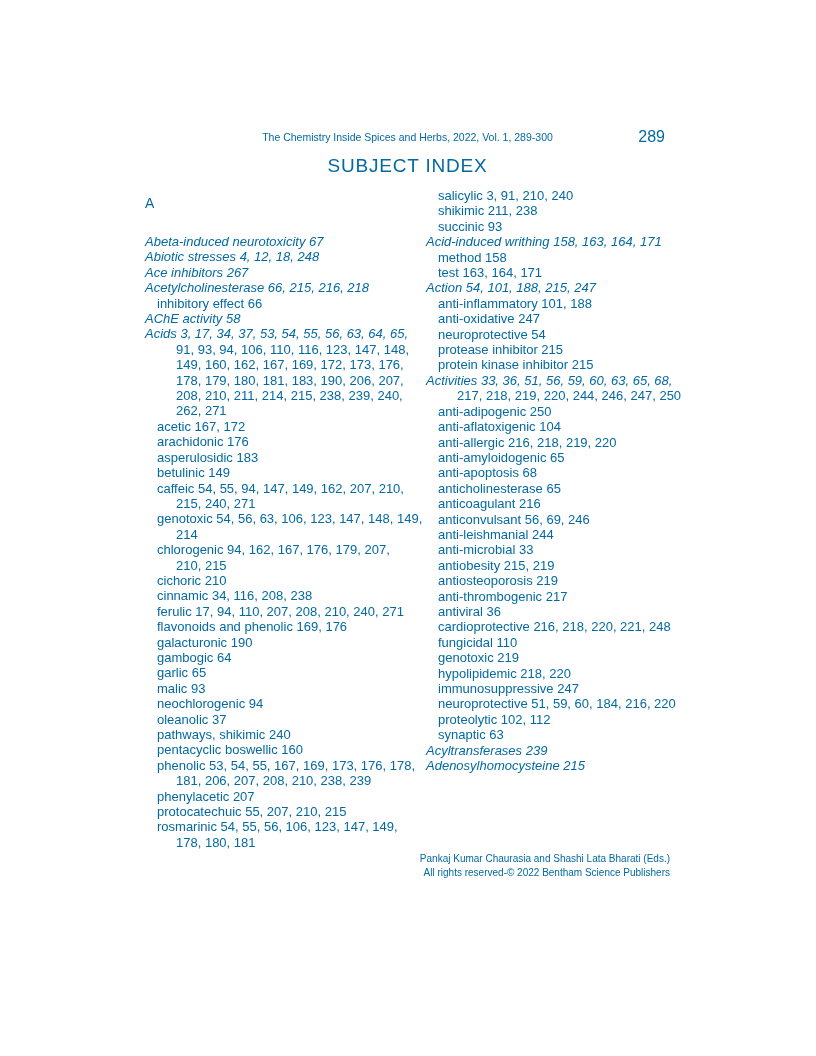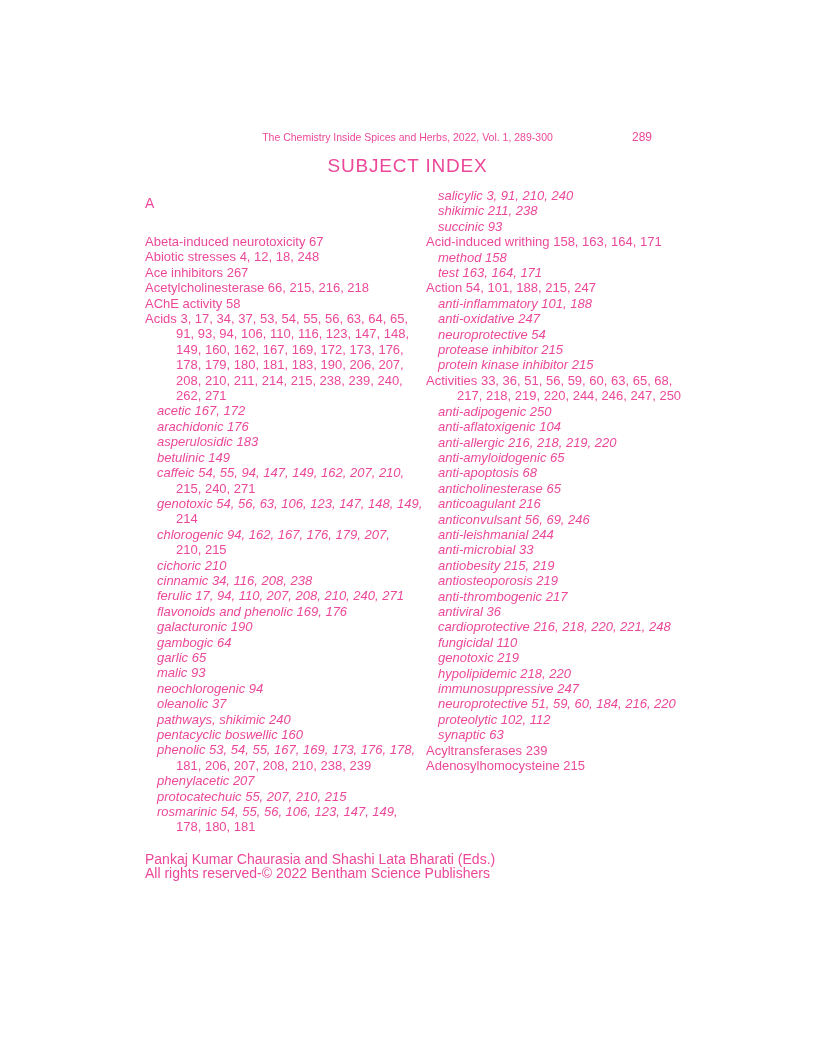--- a/index.html
+++ b/index.html
@@ -7,38 +7,38 @@
     padding: 0;
     background: #e8e8e8;
   }
   .page {
     position: relative;
     width: 816px;
     height: 1056px;
     margin: 0 auto;
     background: #ffffff;
     font-family: "Liberation Sans", sans-serif;
-    color: #ec4899;
+    color: #0369a1;
     overflow: hidden;
   }
   .running-head {
     position: absolute;
     left: 145px;
     top: 130px;
     width: 525px;
     height: 16px;
     font-size: 10.5px;
     line-height: 14px;
     text-align: center;
   }
   .page-number {
     position: absolute;
-    right: 18px;
+    right: 5px;
     top: 0;
-    font-size: 12px;
+    font-size: 16px;
     line-height: 14px;
     text-align: right;
   }
   .index-title {
     position: absolute;
     left: 145px;
     top: 156px;
     width: 525px;
     margin: 0;
     font-size: 19px;
@@ -55,30 +55,30 @@
     line-height: 16px;
   }
   .col {
     position: absolute;
     font-size: 13px;
     line-height: 15.4px;
     white-space: nowrap;
   }
   .col-left  { left: 145px; top: 234px; width: 285px; }
   .col-right { left: 426px; top: 188px; width: 256px; }
-  .line.indent-0 { padding-left: 0; }
-  .line.indent-1 { padding-left: 12px; font-style: italic; }
+  .line.indent-0 { padding-left: 0; font-style: italic; }
+  .line.indent-1 { padding-left: 12px; }
   .line.indent-2 { padding-left: 31px; }
   .footer {
     position: absolute;
     left: 145px;
     top: 852px;
     width: 525px;
-    text-align: left;
-    font-size: 14px;
+    text-align: right;
+    font-size: 10px;
     line-height: 14px;
   }
 </style>
 </head>
 <body>
 
 <div class="page">
 
   <header class="running-head">
     <span class="running-title">The Chemistry Inside Spices and Herbs, 2022, Vol. 1, 289-300</span>
@@ -87,20 +87,21 @@
 
   <h1 class="index-title">SUBJECT INDEX</h1>
 
   <div class="section-letter">A</div>
 
   <div class="col col-left" id="col-left">
       <div class="line indent-0">Abeta-induced neurotoxicity 67</div>
       <div class="line indent-0">Abiotic stresses 4, 12, 18, 248</div>
       <div class="line indent-0">Ace inhibitors 267</div>
       <div class="line indent-0">Acetylcholinesterase 66, 215, 216, 218</div>
+      <div class="line indent-1">inhibitory effect 66</div>
       <div class="line indent-0">AChE activity 58</div>
       <div class="line indent-0">Acids 3, 17, 34, 37, 53, 54, 55, 56, 63, 64, 65,</div>
       <div class="line indent-2">91, 93, 94, 106, 110, 116, 123, 147, 148,</div>
       <div class="line indent-2">149, 160, 162, 167, 169, 172, 173, 176,</div>
       <div class="line indent-2">178, 179, 180, 181, 183, 190, 206, 207,</div>
       <div class="line indent-2">208, 210, 211, 214, 215, 238, 239, 240,</div>
       <div class="line indent-2">262, 271</div>
       <div class="line indent-1">acetic 167, 172</div>
       <div class="line indent-1">arachidonic 176</div>
       <div class="line indent-1">asperulosidic 183</div>

